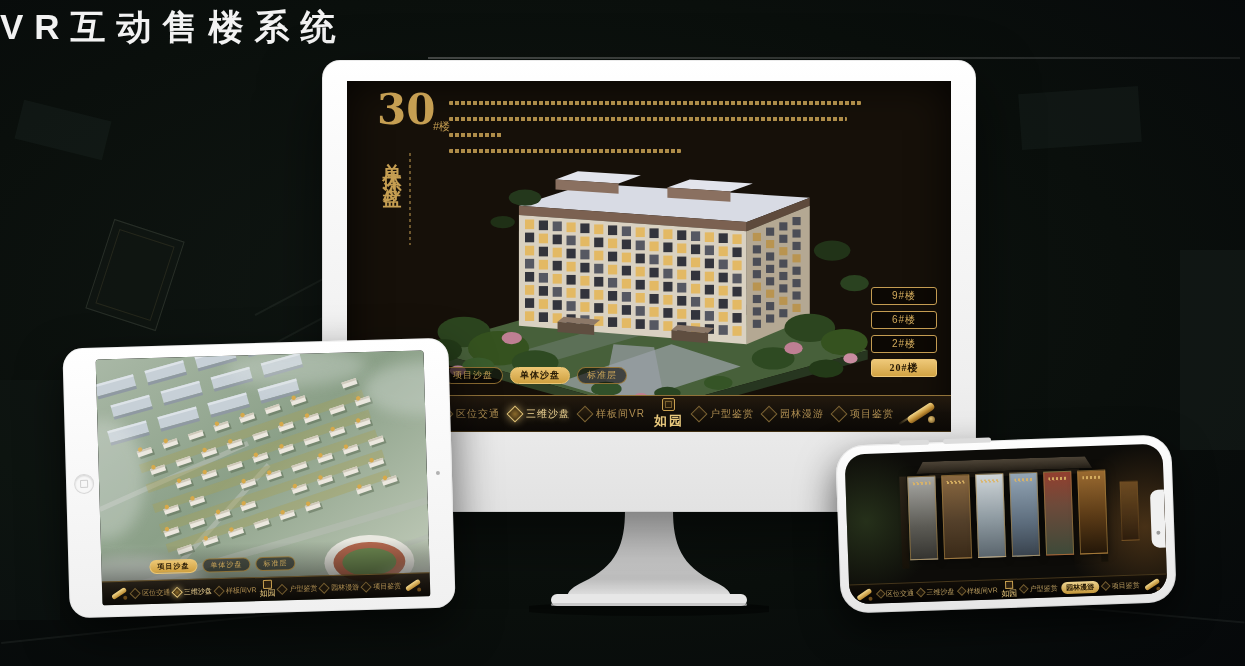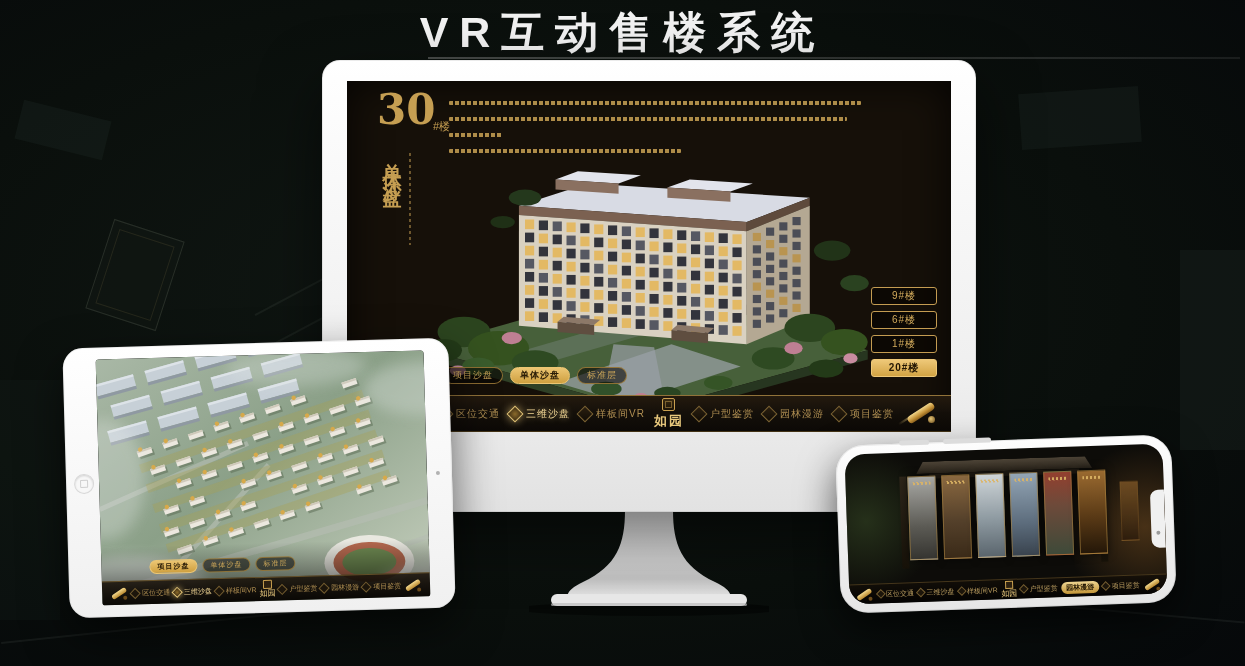--- a/index.html
+++ b/index.html
@@ -9,22 +9,22 @@
 
   
   .bg-el{position:absolute;pointer-events:none;}
   .bg-frame{left:98px;top:228px;width:72px;height:92px;transform:rotate(18deg);
     border:1px solid rgba(150,160,140,.18);background:rgba(18,24,20,.55);}
   .bg-frame::after{content:"";position:absolute;inset:7px;border:1px solid rgba(170,150,90,.14);}
   .bg-line{height:2px;background:rgba(150,170,160,.09);}
   .bg-block{background:rgba(40,55,48,.22);}
 
   
-  .page-title{position:absolute;top:4px;left:0;right:0;text-align:center;color:#f2f2f2;
-    font-size:43px;font-weight:bold;letter-spacing:11px;}
+  .page-title{position:absolute;top:4px;left:0;right:0;color:#f2f2f2;
+    font-size:35px;font-weight:bold;letter-spacing:11px;}
   .top-rule{position:absolute;top:57px;left:428px;width:812px;height:2px;
     background:linear-gradient(90deg,rgba(190,190,190,.35),rgba(190,190,190,.10));}
   .footnote{position:absolute;top:641px;right:76px;font-size:15px;color:#f0f0f0;letter-spacing:2.5px;}
 
   
   .monitor-group{position:absolute;left:322px;top:60px;width:654px;height:556px;z-index:2;}
   .monitor-frame{position:absolute;left:0;top:0;width:654px;height:452px;border-radius:18px;
     background:linear-gradient(180deg,#ffffff,#efefef 70%,#e2e2e2);
     box-shadow:0 25px 60px rgba(0,0,0,.55), inset 0 0 0 1px rgba(0,0,0,.08);}
   .monitor-screen{position:absolute;left:25px;top:21px;width:604px;height:351px;background:#161009;
@@ -40,21 +40,21 @@
   .m-vdash{position:absolute;left:62px;top:72px;width:2px;height:92px;
     background:repeating-linear-gradient(180deg,rgba(197,158,82,.5) 0 3px,transparent 3px 6px);}
   .m-desc{position:absolute;left:102px;top:20px;}
   .m-desc .dl{height:4px;margin-bottom:12px;border-radius:1px;
     background:repeating-linear-gradient(90deg,rgba(201,162,84,.85) 0 4px,transparent 4px 6px);}
   .m-render{position:absolute;left:58px;top:50px;width:478px;height:288px;}
   .m-floors{position:absolute;left:524px;top:206px;width:66px;}
   .floor-btn{height:16px;line-height:16px;margin-bottom:6px;text-align:center;font-size:10px;
     letter-spacing:1px;border:1px solid #c49c52;border-radius:3px;color:#d3ab5c;
     background:rgba(8,5,2,.65);cursor:pointer;}
-  .floor-btn.sel{background:linear-gradient(#eec878,#d2a344);color:#231603;border-color:#eec878;font-weight:bold;}
+  .floor-btn.sel{background:linear-gradient(#eec878,#d2a344);color:#231603;border-color:#eec878;font-weight:bold;font-family:Liberation Serif, serif;}
   .m-tabs{position:absolute;left:96px;top:286px;display:flex;gap:7px;}
   .pill{height:15px;line-height:15px;padding:0 9px;border-radius:9px;font-size:9px;letter-spacing:1px;
     color:#caa558;border:1px solid rgba(163,127,58,.85);background:rgba(8,6,3,.6);cursor:pointer;}
   .pill.sel{background:linear-gradient(#ecc673,#cfa040);color:#2a1c06;border-color:#ecc673;font-weight:bold;}
   .m-nav{position:absolute;left:0;right:0;top:314px;height:37px;box-sizing:border-box;
     background:linear-gradient(180deg,#241a0e 0%,#15100a 45%,#0c0906 100%);
     border-top:1px solid rgba(190,150,75,.75);border-bottom:1px solid rgba(90,70,30,.6);
     display:flex;align-items:center;justify-content:space-between;padding:0 14px 0 92px;}
   .nav-item{display:flex;align-items:center;gap:5px;color:#b08f52;font-size:10px;letter-spacing:1px;cursor:pointer;}
   .diamond{width:10px;height:10px;transform:rotate(45deg);border:1px solid rgba(200,162,84,.55);
@@ -405,21 +405,21 @@
             <ellipse cx="198" cy="252" rx="15" ry="7" fill="#31512a"></ellipse>
               <ellipse cx="258" cy="256" rx="13" ry="6" fill="#2a4522"></ellipse>
             <ellipse cx="308" cy="246" rx="14" ry="7" fill="#355426"></ellipse>
               <ellipse cx="232" cy="260" rx="7" ry="4" fill="#c07f92"></ellipse>
           </g>
         </svg>
 
         <div class="m-floors">
           <div class="floor-btn">9#楼</div>
           <div class="floor-btn">6#楼</div>
-          <div class="floor-btn">1#楼</div>
+          <div class="floor-btn">2#楼</div>
           <div class="floor-btn sel">20#楼</div>
         </div>
 
         <div class="m-tabs">
           <div class="pill">项目沙盘</div>
           <div class="pill sel">单体沙盘</div>
           <div class="pill">标准层</div>
         </div>
 
         <div class="m-nav">

